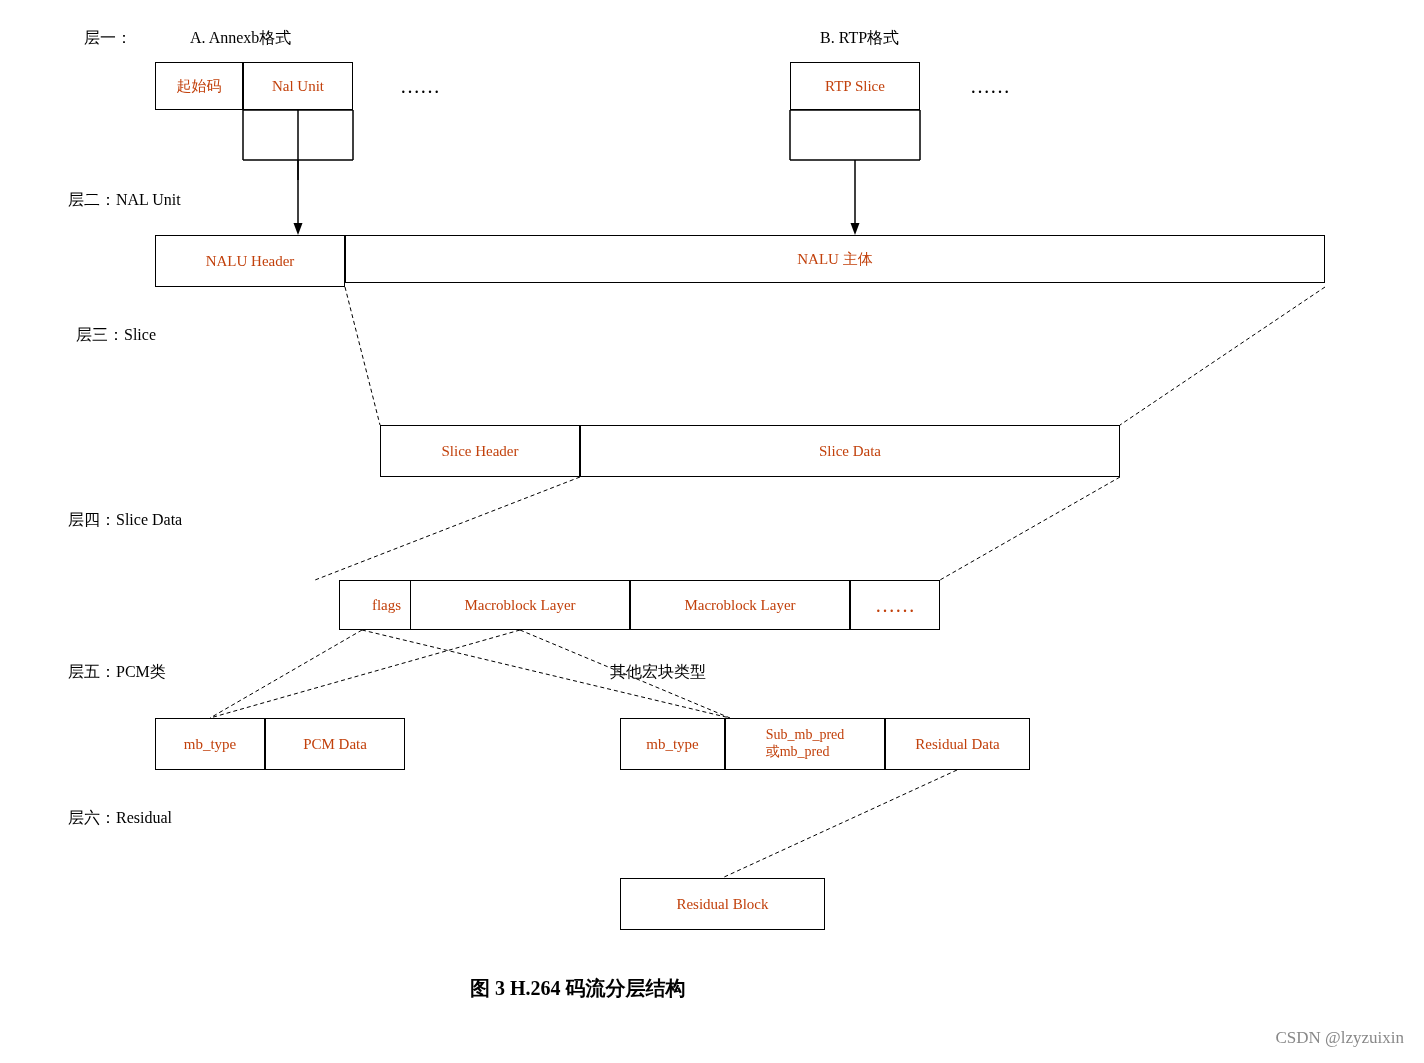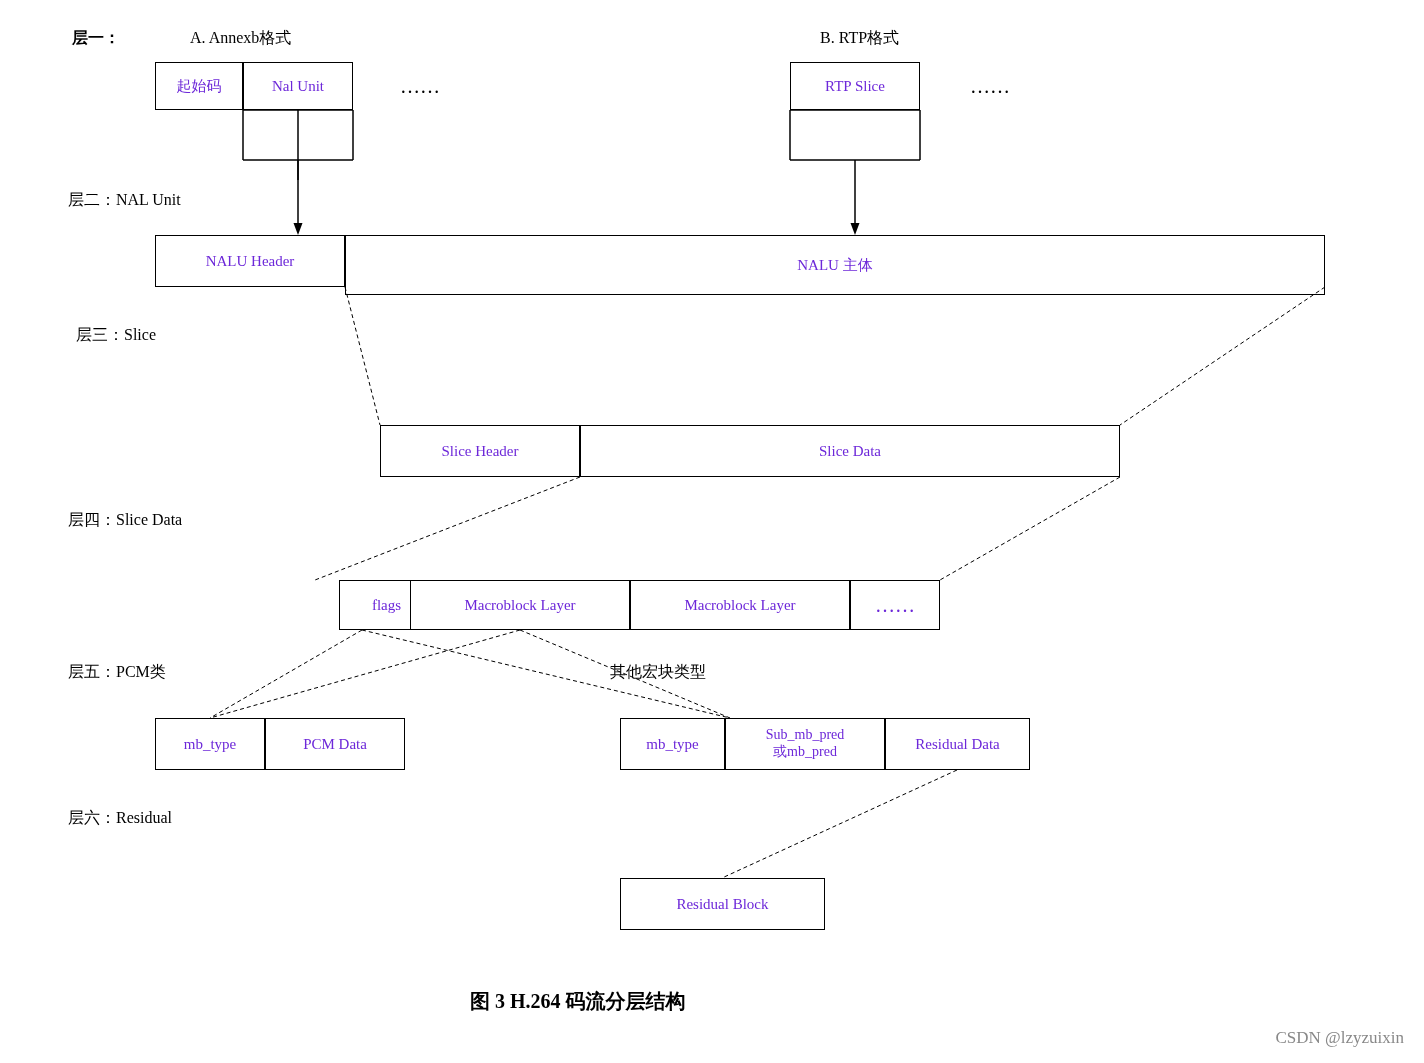--- a/index.html
+++ b/index.html
@@ -24,67 +24,66 @@
       white-space: nowrap;
     }
     .box {
       position: absolute;
       border: 1.5px solid #000;
       background: #fff;
       display: flex;
       align-items: center;
       justify-content: center;
       font-size: 15px;
-      color: #6d28d9;
-      text-align: center;
+      color: #c2410c;
+      text-align: left;
     }
     
     .svg-overlay {
       position: absolute;
       top: 0; left: 0;
       width: 1424px;
       height: 1063px;
       pointer-events: none;
     }
     .caption {
       position: absolute;
       font-size: 20px;
       font-weight: bold;
       color: #000;
       white-space: nowrap;
-      margin-top: 13px;
     }
     .watermark {
       position: absolute;
       font-size: 17px;
       color: #888;
     }
   </style>
 </head>
 <body>
 
 <div class="diagram-container">
 
-  <span class="label-text" style="left:72px; top:28px;font-weight:bold;">层一：</span>
+  <span class="label-text" style="left:84px; top:28px;">层一：</span>
   <span class="label-text" style="left:190px; top:28px;">A. Annexb格式</span>
   <span class="label-text" style="left:820px; top:28px;text-align:center;">B. RTP格式</span>
 
   <div class="box" style="left:155px; top:62px; width:88px; height:48px;">起始码</div>
   <div class="box" style="left:243px; top:62px; width:110px; height:48px;">Nal Unit</div>
 
   <span class="label-text" style="left:400px; top:75px; font-size:20px;">……</span>
 
   <div class="box" style="left:790px; top:62px; width:130px; height:48px;">RTP Slice</div>
 
   <span class="label-text" style="left:970px; top:75px; font-size:20px;">……</span>
 
   <span class="label-text" style="left:68px; top:190px;">层二：NAL Unit</span>
 
   <div class="box" style="left:155px; top:235px; width:190px; height:52px;">NALU Header</div>
-  <div class="box" style="left:345px; top:235px; width:980px; height:60px;">NALU 主体</div>
+  <div class="box" style="left:345px; top:235px; width:980px; height:48px;">NALU 主体</div>
 
   <span class="label-text" style="left:76px; top:325px;">层三：Slice</span>
 
   <div class="box" style="left:380px; top:425px; width:200px; height:52px;">Slice Header</div>
   <div class="box" style="left:580px; top:425px; width:540px; height:52px;">Slice Data</div>
 
   <span class="label-text" style="left:68px; top:510px;">层四：Slice Data</span>
 
   <div class="box" style="left:315px; top:580px; width:95px; height:50px;margin-left:24px;">flags</div>
   <div class="box" style="left:410px; top:580px; width:220px; height:50px;">Macroblock Layer</div>

